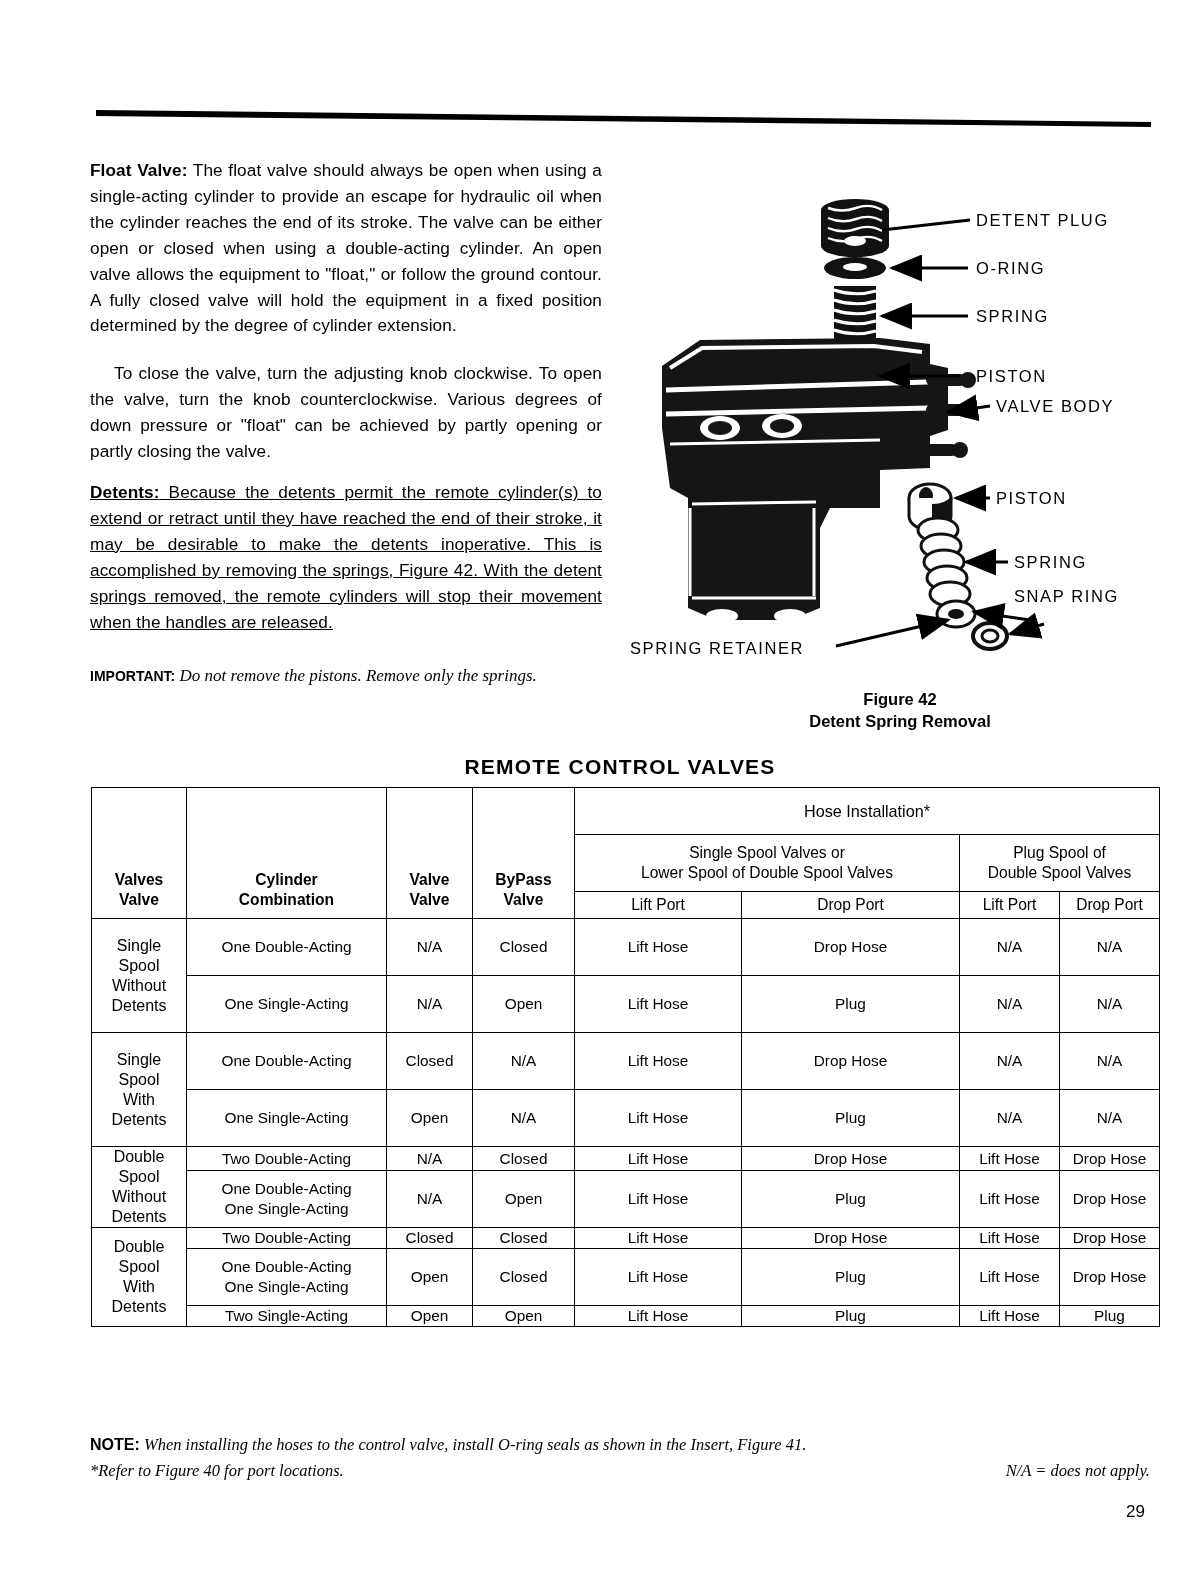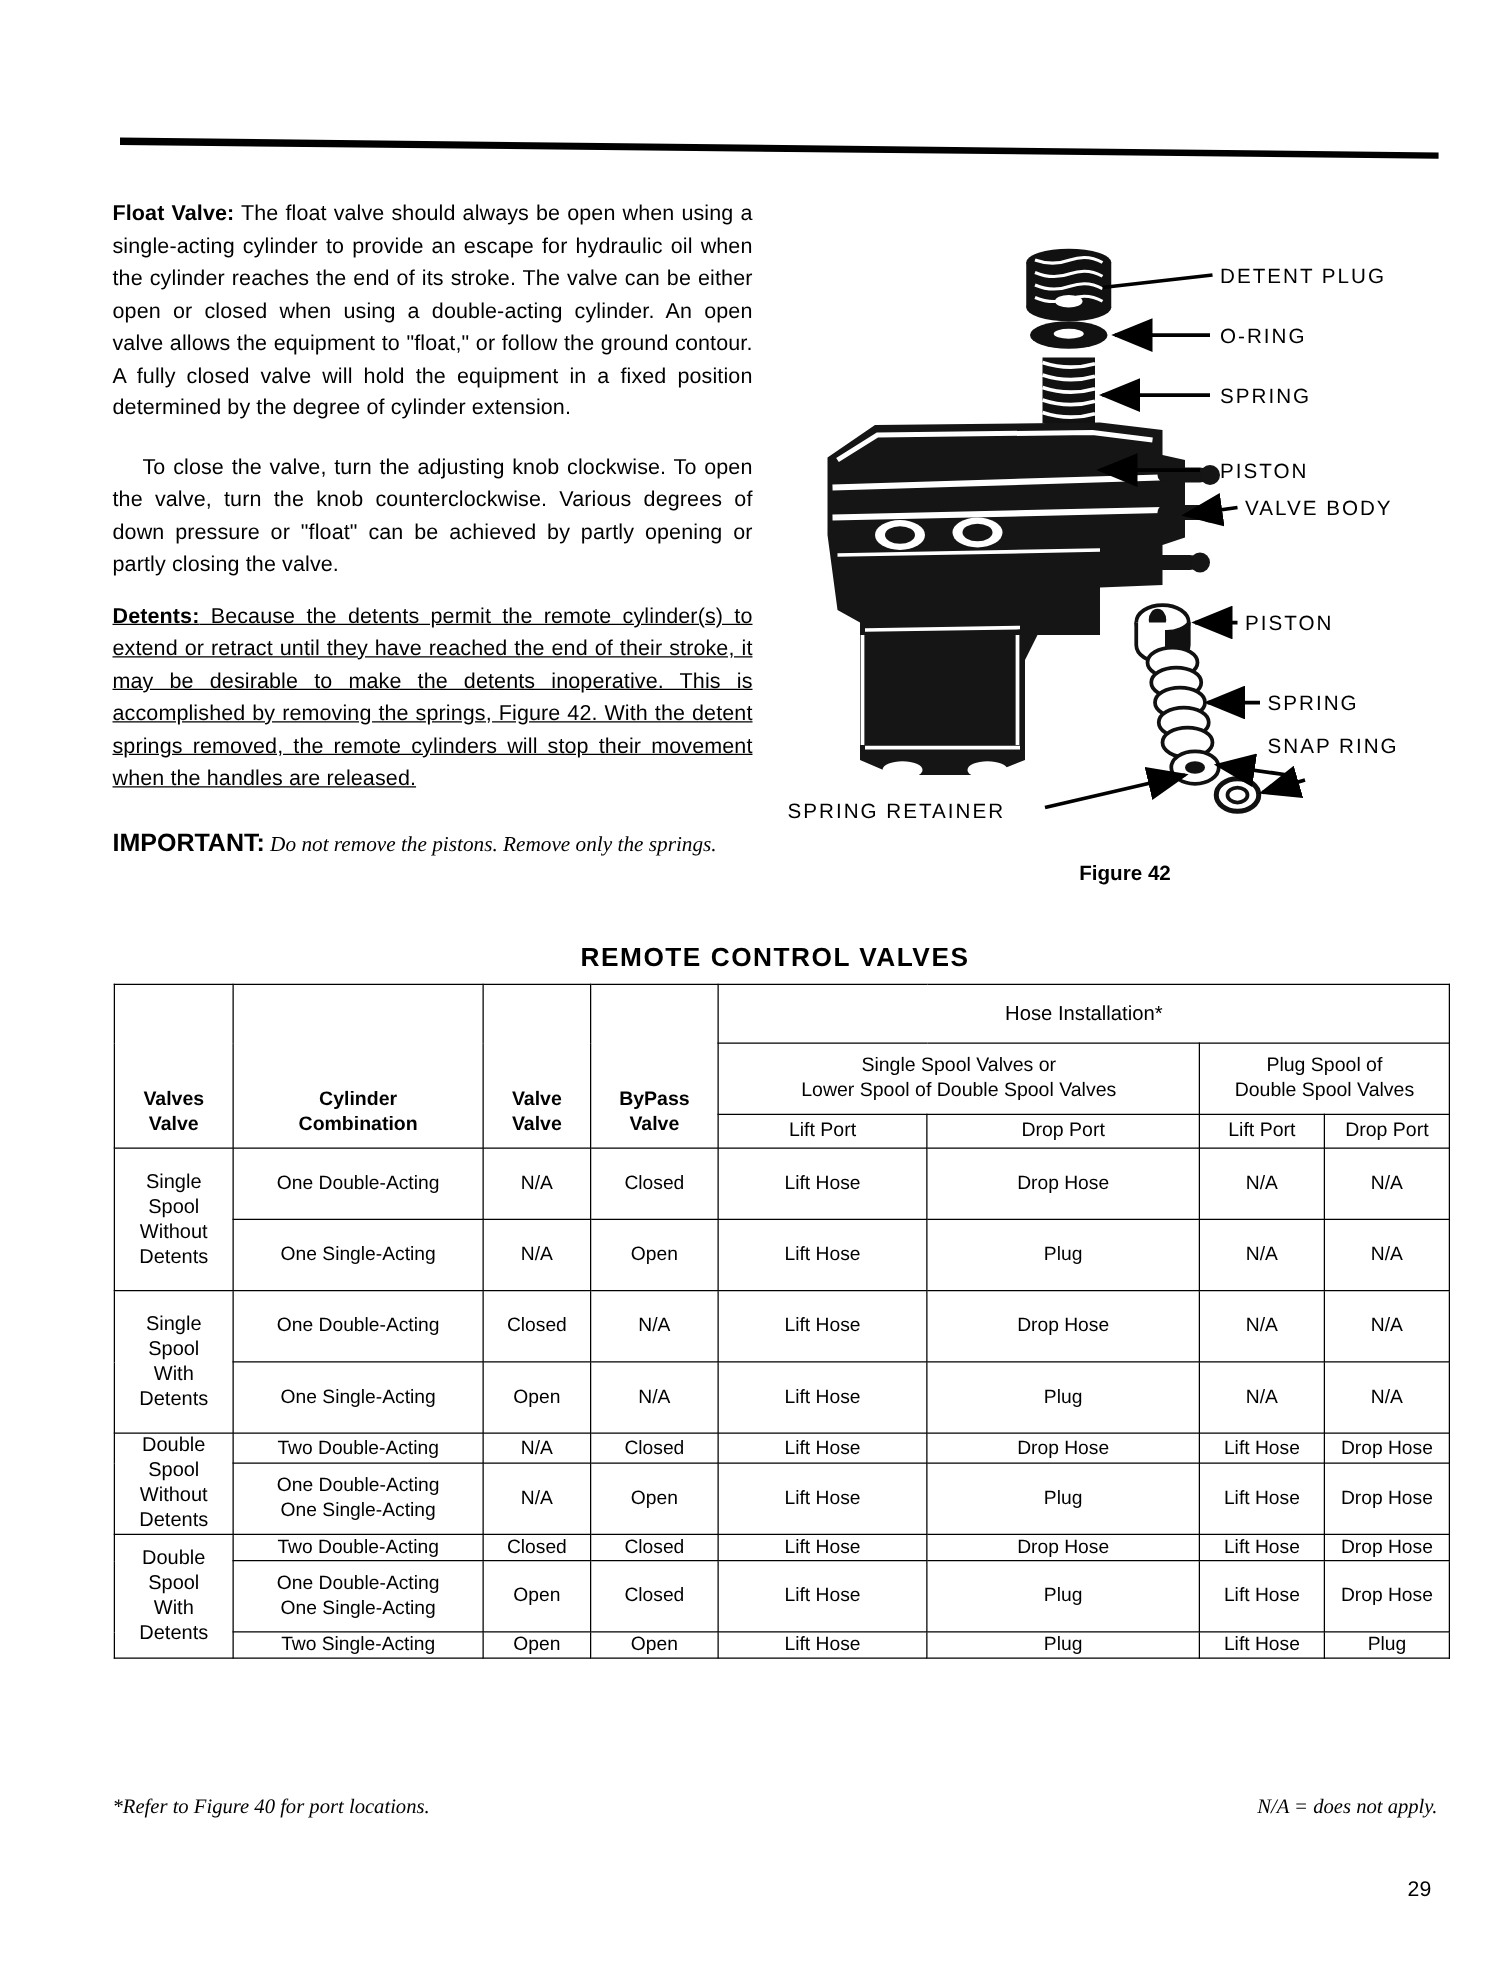--- a/index.html
+++ b/index.html
@@ -47,21 +47,21 @@
     font-size: 17px;
     line-height: 25px;
     margin: 0;
     font-style: italic;
     font-family: "Liberation Serif", serif;
   }
   .important .lbl {
     font-style: normal;
     font-weight: 700;
     font-family: "Liberation Sans", sans-serif;
-    font-size: 20px;
+    font-size: 14px;
   }
 
   
   .figure-area {
     position: absolute;
     left: 630px;
     top: 168px;
     width: 540px;
     height: 520px;
   }
@@ -288,20 +288,21 @@
   <text class="fig-label" x="366" y="244">VALVE BODY</text>
   <text class="fig-label" x="366" y="336">PISTON</text>
   <text class="fig-label" x="384" y="400">SPRING</text>
   <text class="fig-label" x="384" y="434">SNAP RING</text>
   <text class="fig-label" x="0" y="486">SPRING RETAINER</text>
 </svg>
 </div>
 
 <div class="fig-caption">
   <div>Figure 42</div>
+  <div>Detent Spring Removal</div>
 </div>
 
 <div class="tbl-title">REMOTE CONTROL VALVES</div>
 
 <table class="rcv">
   <colgroup>
     <col style="width:95px">
     <col style="width:200px">
     <col style="width:86px">
     <col style="width:102px">
@@ -472,19 +473,22 @@
       <td class="cellpad">Open</td>
       <td class="cellpad">Lift Hose</td>
       <td class="cellpad">Plug</td>
       <td class="cellpad">Lift Hose</td>
       <td class="cellpad">Plug</td>
     </tr>
   </tbody>
 </table>
 
 <div class="notes">
+  <div>
+    <span class="lbl">NOTE:</span><span> When installing the hoses to the control valve, install O-ring seals as shown in the Insert, Figure 41.</span>
+  </div>
   <div class="row2">
     <span>*Refer to Figure 40 for port locations.</span>
     <span>N/A = does not apply.</span>
   </div>
 </div>
 
 <div class="page-num">29</div>
 
 </body></html>

